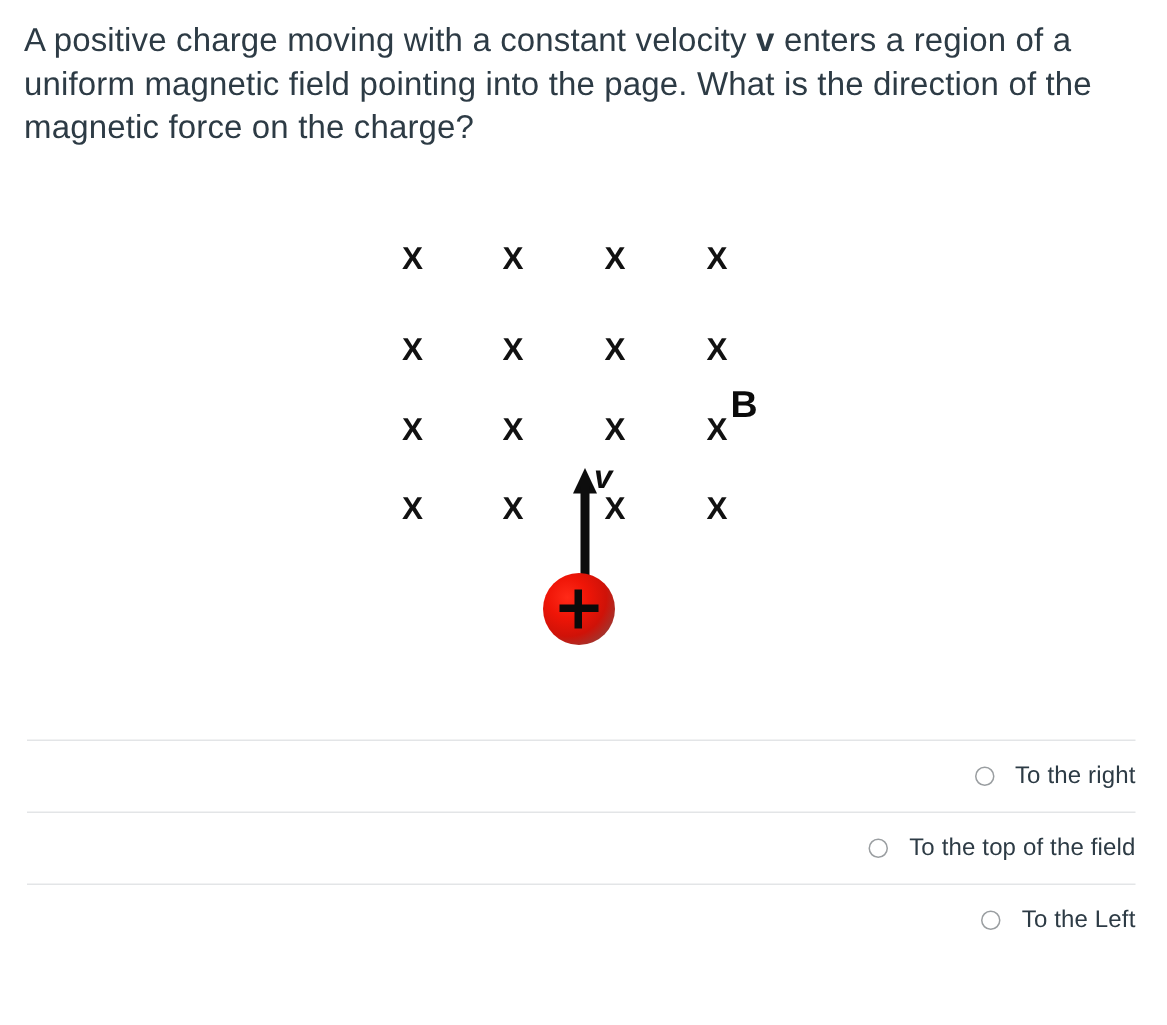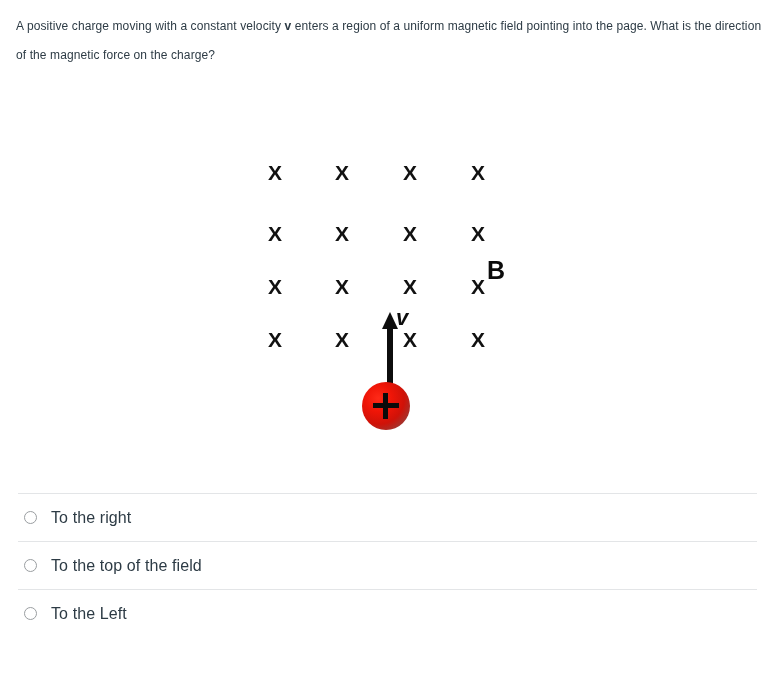--- a/index.html
+++ b/index.html
@@ -14,21 +14,21 @@
     font-family: "Liberation Sans", sans-serif;
     -webkit-font-smoothing: antialiased;
   }
 
   
   .question-stem {
     position: absolute;
     left: 16px;
     top: 12px;
     width: 748px;
-    font-size: 12px;
+    font-size: 22px;
     line-height: 29px;
     color: #2d3b45;
     letter-spacing: 0.1px;
   }
   .question-stem b {
     font-weight: bold;
   }
 
   
   .figure {
@@ -137,20 +137,21 @@
     left: 18px;
     top: 493px;
     width: 739px;
   }
   .option-row {
     position: relative;
     height: 47px;
     border-top: 1px solid #e3e5e7;
     display: flex;
     align-items: center;
+    justify-content: flex-end;
   }
   .radio {
     width: 13px;
     height: 13px;
     border: 1px solid #9a9ea1;
     border-radius: 50%;
     box-sizing: border-box;
     margin-left: 6px;
     margin-right: 14px;
     background: #ffffff;

